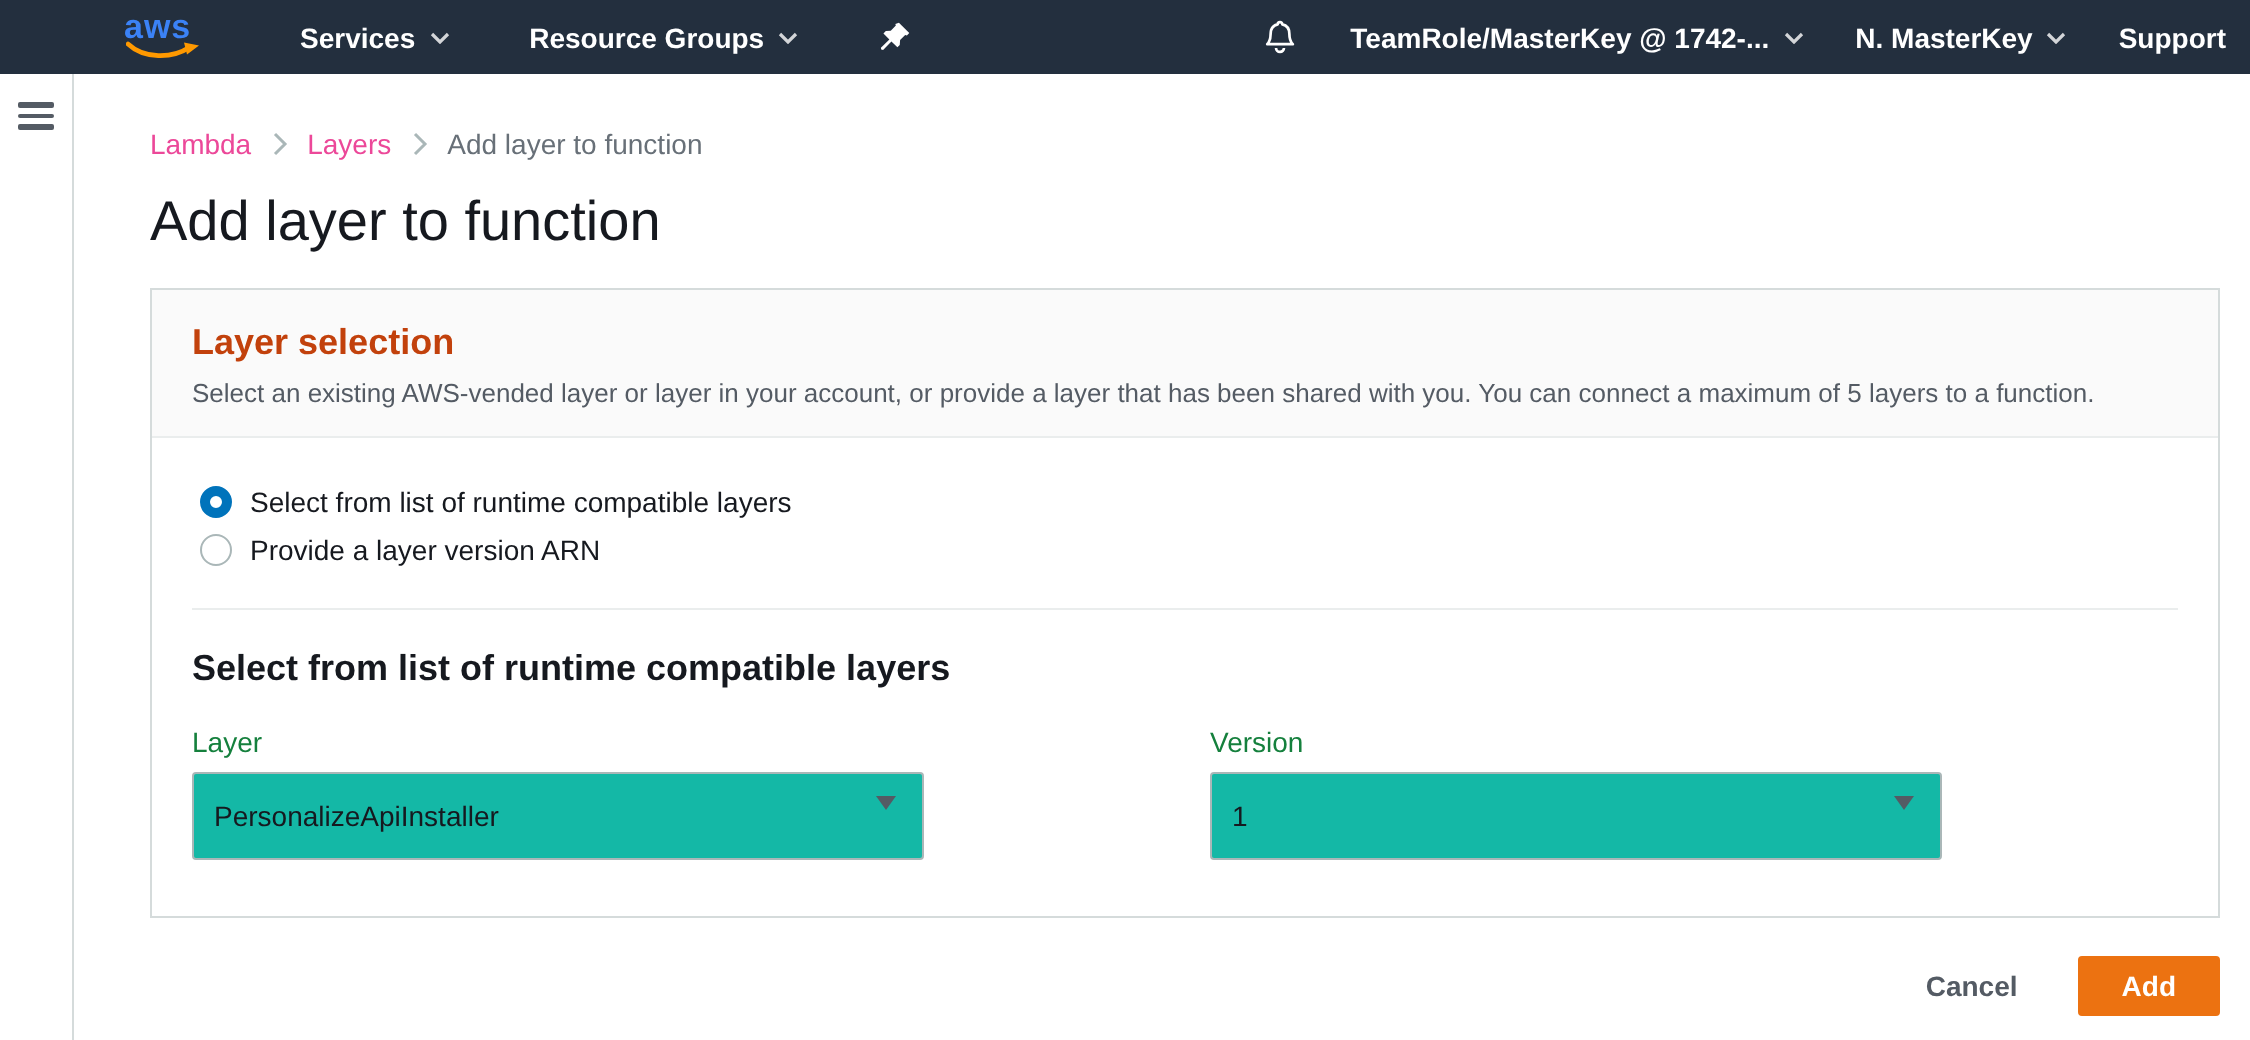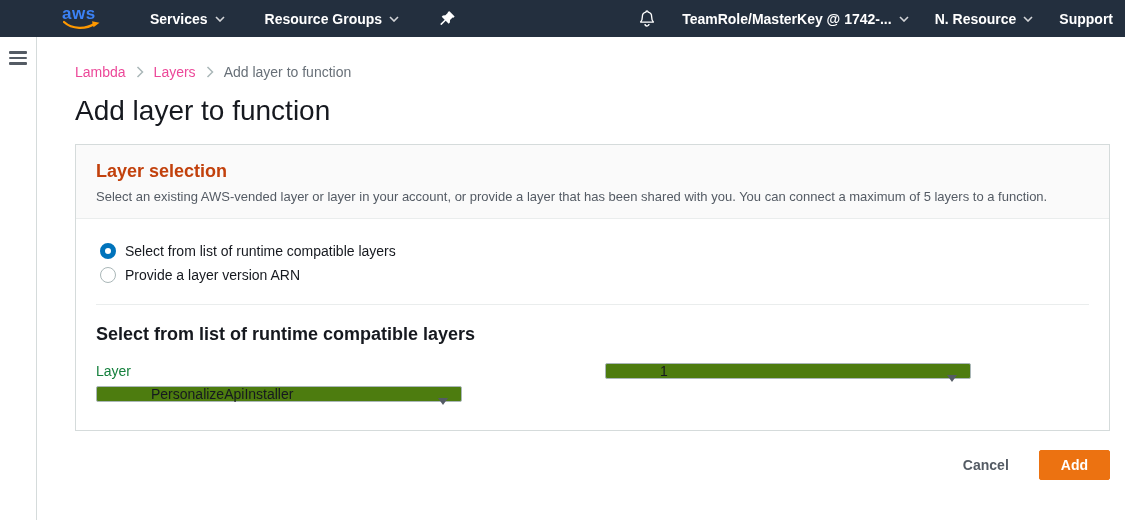--- a/index.html
+++ b/index.html
@@ -46,22 +46,22 @@
   .radio-row.selected .radio-circle { border:5px solid #0073bb; }
   .radio-label { font-size:14px; color:#16191f; }
 
   .body-divider { border:none; border-top:1px solid #eaeded; margin:21px 0 19px; }
 
   .section-title { font-size:18px; font-weight:bold; color:#16191f; }
   .fields { display:flex; margin-top:18px; }
   .field { width:366px; }
   .field + .field { margin-left:143px; }
   .field-label { font-size:14px; color:#15803d; margin-bottom:7px; }
-  .select-box { position:relative; height:16px; border:1px solid #aab7b8; border-radius:2px;
-                background:#4d7c0f; cursor:pointer; display:flex; align-items:center;padding-left:44px; }
+  .select-box { position:relative; height:44px; border:1px solid #aab7b8; border-radius:2px;
+                background:#14b8a6; cursor:pointer; display:flex; align-items:center; }
   .select-value { font-size:14px; color:#16191f; padding-left:10px; }
   .select-caret { position:absolute; right:13px; top:11px; width:0; height:0;
                   border-left:5.5px solid transparent; border-right:5.5px solid transparent;
                   border-top:7px solid #545b64; }
 
   
   .footer-actions { display:flex; justify-content:flex-end; align-items:center; gap:30px; margin-top:19px; }
   .btn-cancel { background:none; border:none; font-family:inherit; font-size:14px; font-weight:bold; color:#545b64; cursor:pointer; }
   .btn-add { background:#ec7211; border:1px solid #ec7211; border-radius:2px; color:#fff;
              font-family:inherit; font-size:14px; font-weight:bold; padding:6px 21px; cursor:pointer; }
@@ -113,21 +113,21 @@
     <div class="nav-item">
       <span>TeamRole/MasterKey @ 1742-...</span>
       <span class="caret">
         <svg width="10" height="6" viewBox="0 0 10 6">
             <path d="M1 1l4 4 4-4" stroke="currentColor" stroke-width="1.6" fill="none"></path>
           </svg>
       </span>
     </div>
 
     <div class="nav-item">
-      <span>N. Resource</span>
+      <span>N. MasterKey</span>
       <span class="caret">
         <svg width="10" height="6" viewBox="0 0 10 6">
             <path d="M1 1l4 4 4-4" stroke="currentColor" stroke-width="1.6" fill="none"></path>
           </svg>
       </span>
     </div>
 
     <div class="nav-item">
       <span>Support</span>
     </div>
@@ -185,20 +185,21 @@
 
         <div class="fields">
           <div class="field">
             <div class="field-label">Layer</div>
             <div class="select-box">
               <span class="select-value">PersonalizeApiInstaller</span>
               <span class="select-caret"></span>
             </div>
           </div>
           <div class="field">
+            <div class="field-label">Version</div>
             <div class="select-box">
               <span class="select-value">1</span>
               <span class="select-caret"></span>
             </div>
           </div>
         </div>
       </div>
     </div>
 
     <div class="footer-actions">

